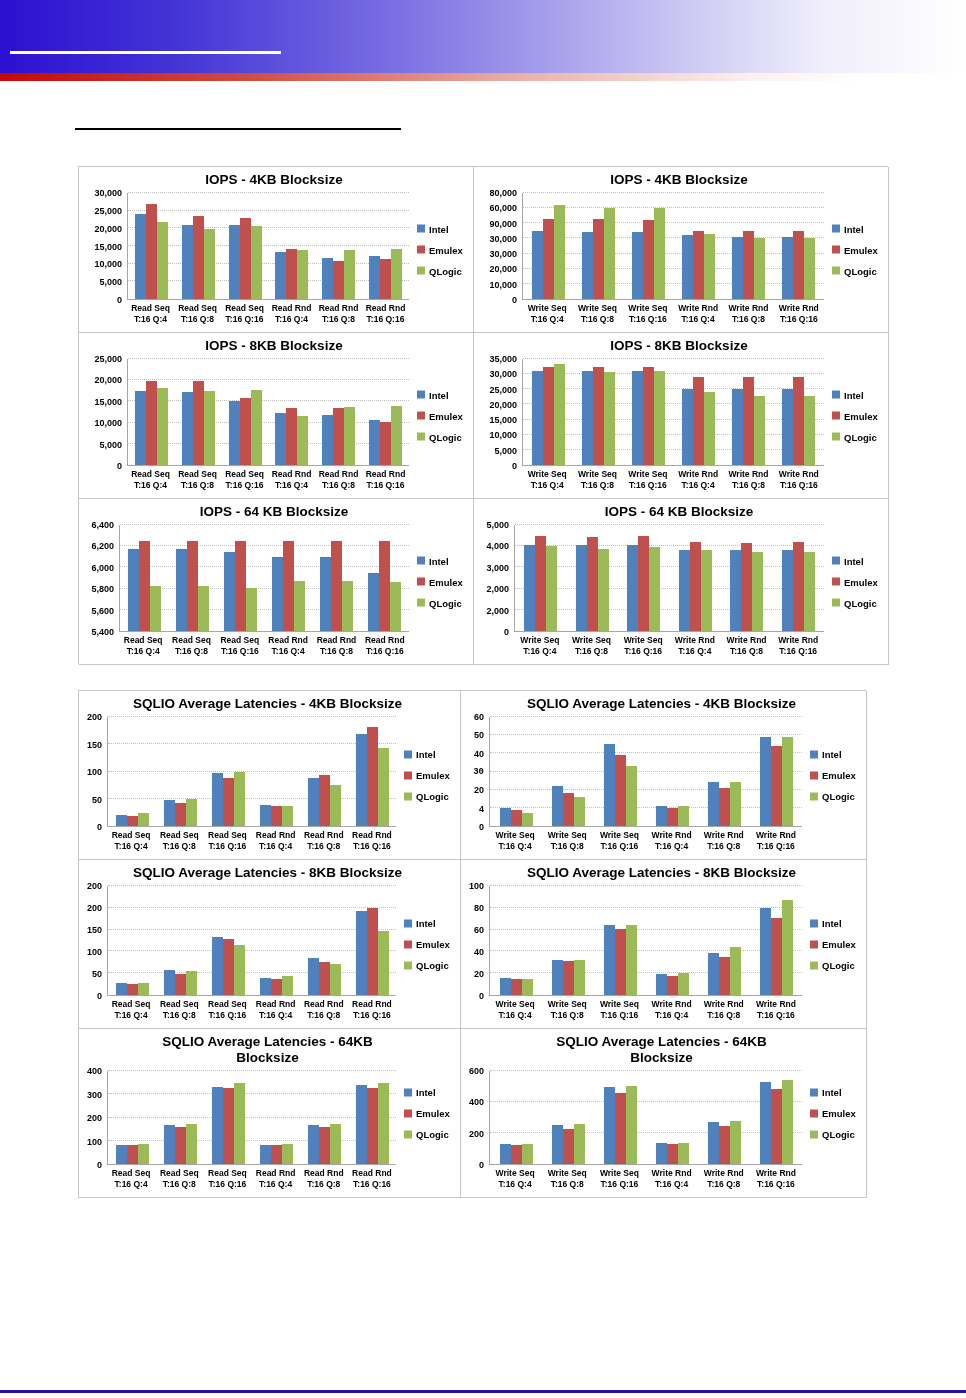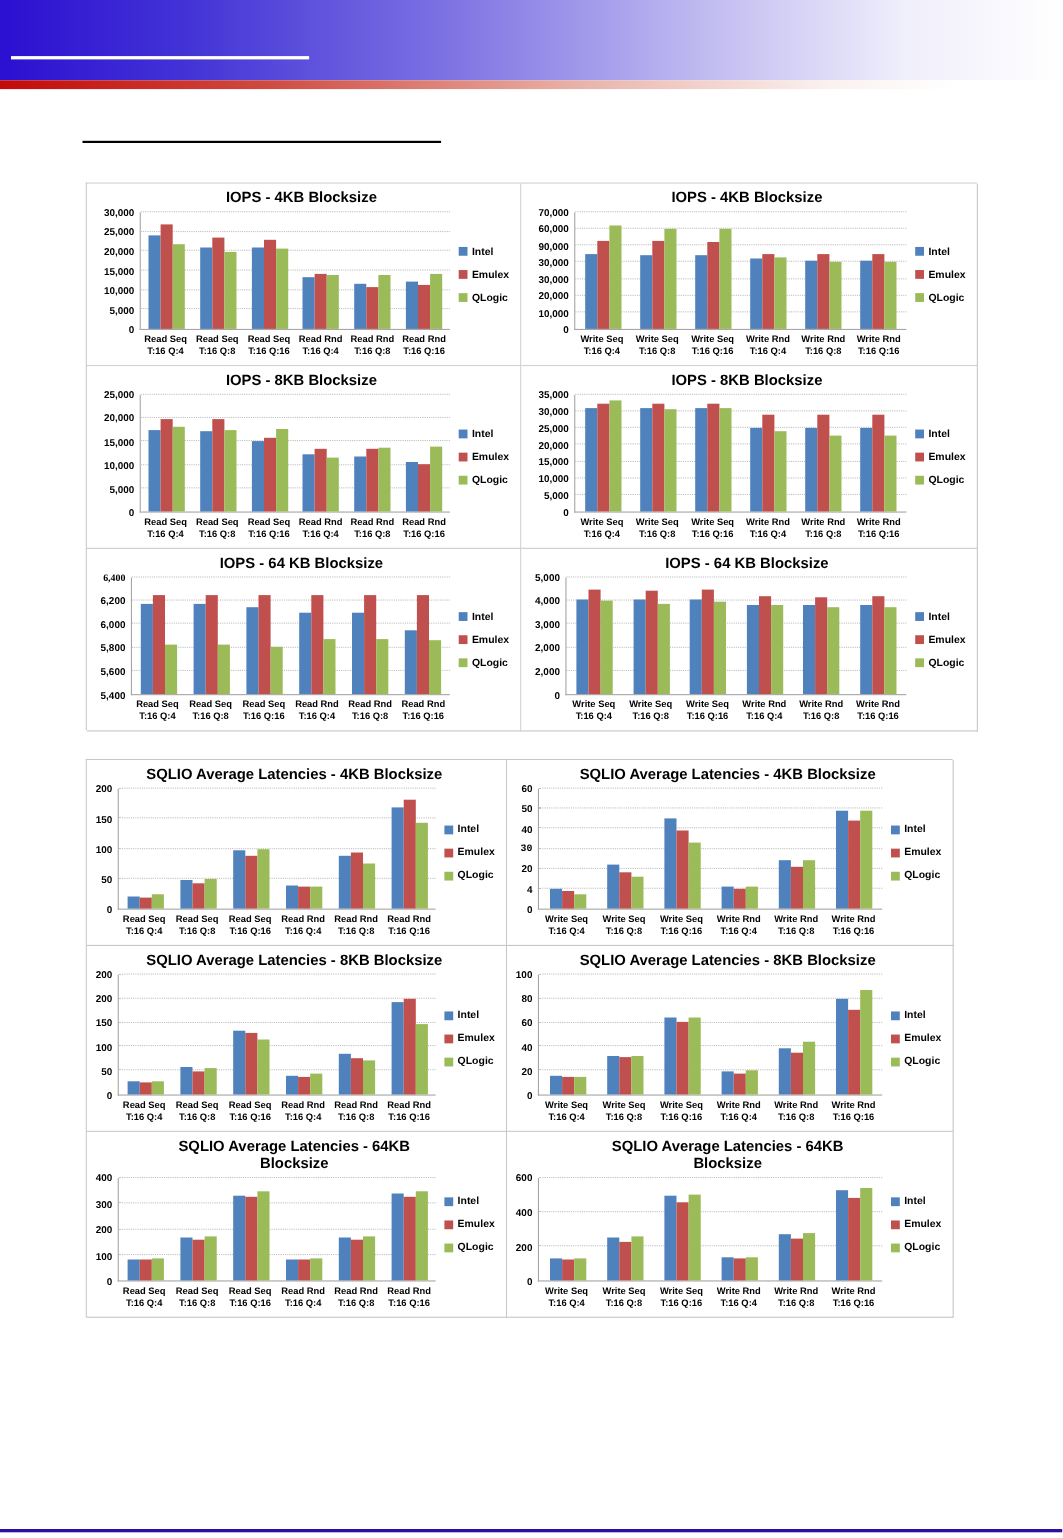--- a/index.html
+++ b/index.html
@@ -158,21 +158,21 @@
         </div>
         <div class="cmain">
           <div class="yax" style="width: 46px;">
             <div class="ylab" style="bottom: 0%;">0</div>
             <div class="ylab" style="bottom: 14.2857%;">10,000</div>
             <div class="ylab" style="bottom: 28.5714%;">20,000</div>
             <div class="ylab" style="bottom: 42.8571%;">30,000</div>
             <div class="ylab" style="bottom: 57.1429%;">30,000</div>
             <div class="ylab" style="bottom: 71.4286%;">90,000</div>
             <div class="ylab" style="bottom: 85.7143%;">60,000</div>
-            <div class="ylab" style="bottom: 100%;">70,000</div>
+            <div class="ylab" style="bottom: 100%;">80,000</div>
           </div>
           <div class="plot">
             <div class="grid-line" style="bottom: 14.2857%;"></div>
             <div class="grid-line" style="bottom: 28.5714%;"></div>
             <div class="grid-line" style="bottom: 42.8571%;"></div>
             <div class="grid-line" style="bottom: 57.1429%;"></div>
             <div class="grid-line" style="bottom: 71.4286%;"></div>
             <div class="grid-line" style="bottom: 85.7143%;"></div>
             <div class="grid-line" style="bottom: 100%;"></div>
             <div class="bars">
@@ -446,21 +446,21 @@
         <div class="ct">
           <div>IOPS - 64 KB Blocksize</div>
         </div>
         <div class="cmain">
           <div class="yax" style="width: 38px;">
             <div class="ylab" style="bottom: 0%;">5,400</div>
             <div class="ylab" style="bottom: 20%;">5,600</div>
             <div class="ylab" style="bottom: 40%;">5,800</div>
             <div class="ylab" style="bottom: 60%;">6,000</div>
             <div class="ylab" style="bottom: 80%;">6,200</div>
-            <div class="ylab" style="bottom: 100%; font-family: Liberation Serif, serif;">6,400</div>
+            <div class="ylab" style="bottom: 100%;">6,400</div>
           </div>
           <div class="plot">
             <div class="grid-line" style="bottom: 20%;"></div>
             <div class="grid-line" style="bottom: 40%;"></div>
             <div class="grid-line" style="bottom: 60%;"></div>
             <div class="grid-line" style="bottom: 80%;"></div>
             <div class="grid-line" style="bottom: 100%;"></div>
             <div class="bars">
               <div class="slot">
                 <div class="bar" style="height: 77%; background: rgb(79, 129, 189);"></div>

